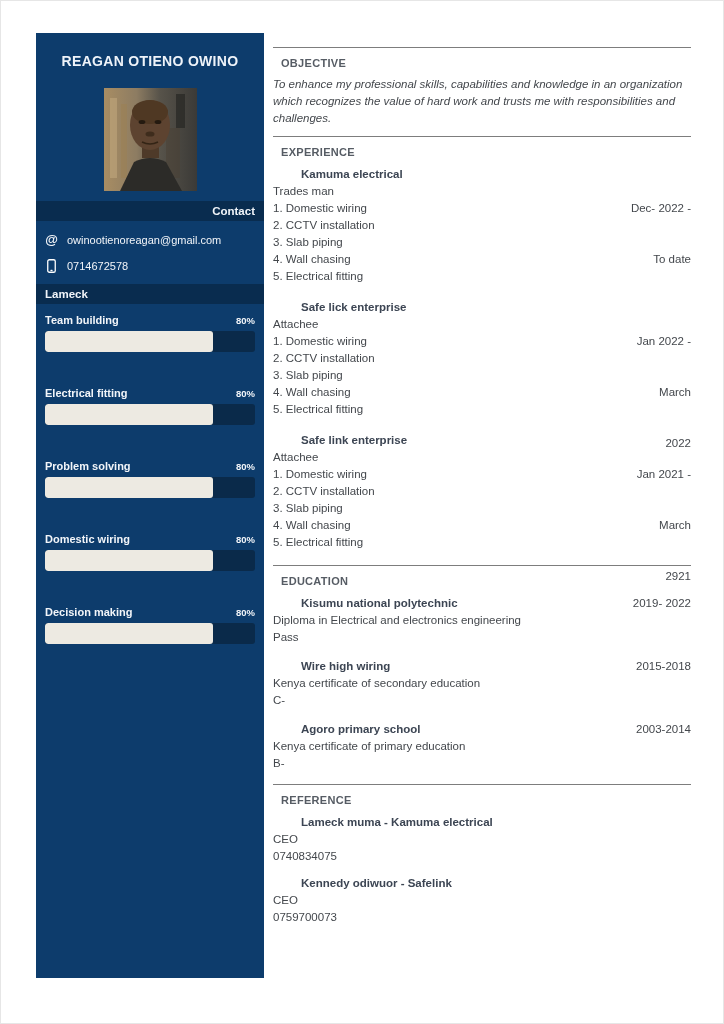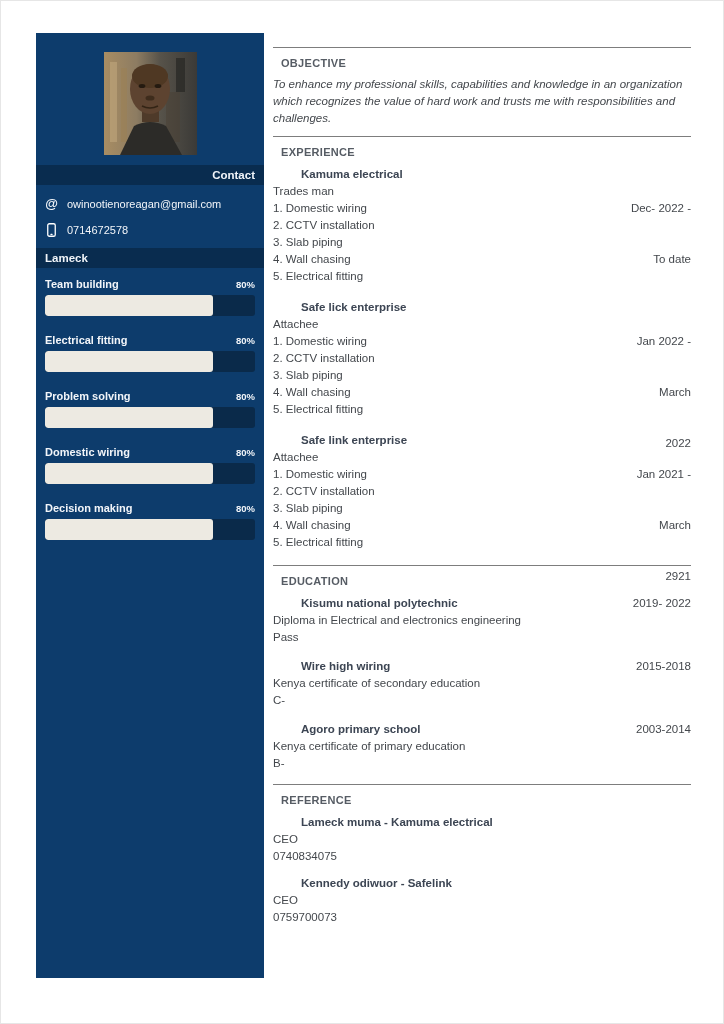--- a/index.html
+++ b/index.html
@@ -25,21 +25,21 @@
     color:#f0f4f9;
   }
   .side-header.contact { margin-top:10px;text-align:right; }
   .side-header.skills  { margin-top:11px; }
   .contact-row {
     display:flex; align-items:center; gap:9px; padding:0 9px;
     margin-top:13px; font-size:11px; color:#f2f5f9;
   }
   .icon-at { font-size:13px; font-weight:bold; line-height:12px; width:13px; text-align:center; }
   .icon-phone { width:13px; display:flex; justify-content:center; }
-  .skill { padding:0 9px; margin-top:10px; margin-bottom:18px;text-align:center; }
+  .skill { padding:0 9px; margin-top:10px; margin-bottom:35px;text-align:center; }
   .skill-top { display:flex; justify-content:space-between; align-items:baseline; }
   .skill-label { font-size:11px; font-weight:bold; color:#f2f5f9; }
   .skill-pct   { font-size:9.5px; font-weight:bold; color:#f2f5f9; }
   .bar-track {
     margin-top:5px; height:21px; background:#0a2a4a; border-radius:3px;
     overflow:hidden;
   }
   .bar-fill { height:100%; background:#edeae2; border-radius:3px; }
 
   
@@ -66,20 +66,21 @@
   .edu-entry { position:relative; margin-bottom:12px; }
   .ref-entry { margin-bottom:10px; }
   .mb-exp { margin-bottom:5px; }
 </style>
 </head>
 <body>
 
 <div class="page">
 
   <aside class="sidebar">
+    <h1 class="candidate-name">REAGAN OTIENO OWINO</h1>
 
     <div class="photo-wrap">
       <svg viewBox="0 0 93 103">
         <defs>
           <linearGradient id="bgGrad" x1="0" y1="0" x2="1" y2="0">
             <stop offset="0" stop-color="#a88d63"></stop>
             <stop offset="0.35" stop-color="#8d7c62"></stop>
             <stop offset="0.6" stop-color="#57534a"></stop>
             <stop offset="1" stop-color="#3b3a37"></stop>
           </linearGradient>

